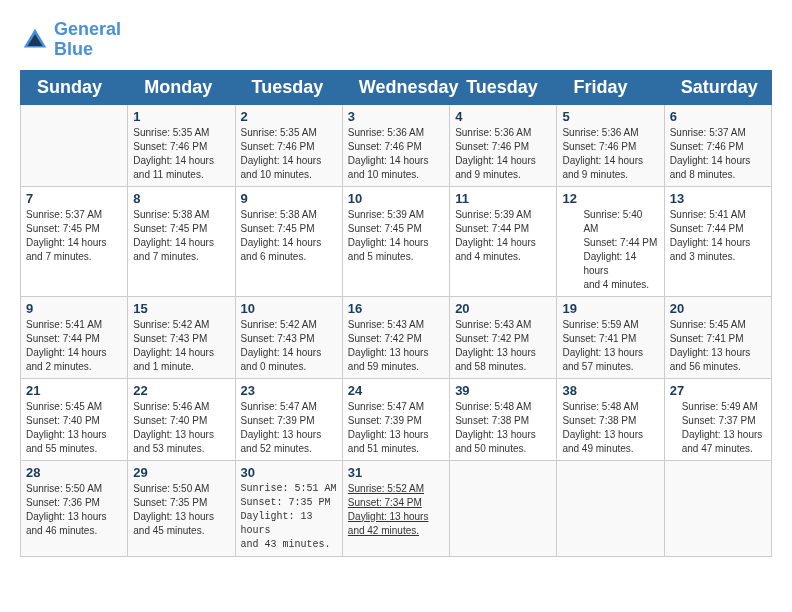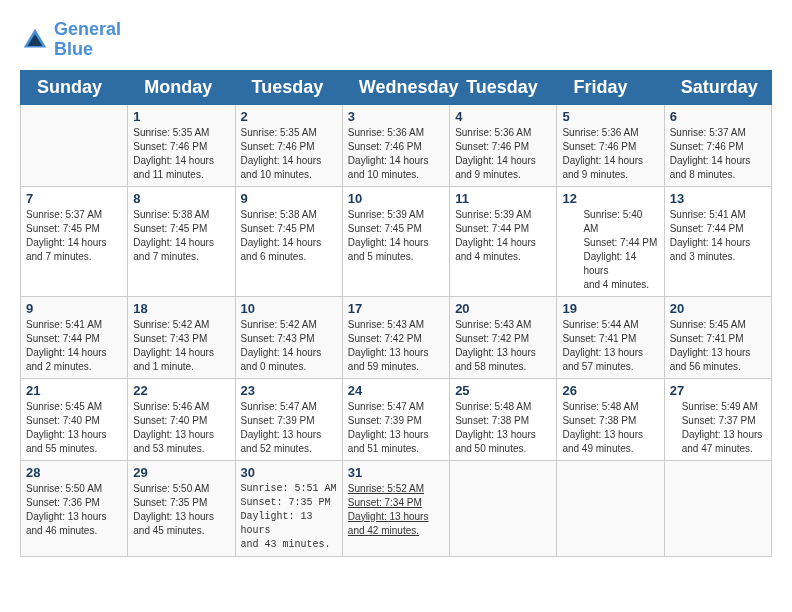--- a/index.html
+++ b/index.html
@@ -216,50 +216,50 @@
       </tr>
       <tr>
         <td>
           <span class="day-num">9</span>
           <div class="cell-info" style="white-space: pre-line;">Sunrise: 5:41 AM
 Sunset: 7:44 PM
 Daylight: 14 hours
 and 2 minutes.</div>
         </td>
         <td>
-          <span class="day-num">18</span>
+          <span class="day-num">15</span>
           <div class="cell-info" style="white-space: pre-line;">Sunrise: 5:42 AM
 Sunset: 7:43 PM
 Daylight: 14 hours
 and 1 minute.</div>
         </td>
         <td>
           <span class="day-num">10</span>
           <div class="cell-info" style="white-space: pre-line;">Sunrise: 5:42 AM
 Sunset: 7:43 PM
 Daylight: 14 hours
 and 0 minutes.</div>
         </td>
         <td>
-          <span class="day-num">17</span>
+          <span class="day-num">16</span>
           <div class="cell-info" style="white-space: pre-line;">Sunrise: 5:43 AM
 Sunset: 7:42 PM
 Daylight: 13 hours
 and 59 minutes.</div>
         </td>
         <td>
           <span class="day-num">20</span>
           <div class="cell-info" style="white-space: pre-line;">Sunrise: 5:43 AM
 Sunset: 7:42 PM
 Daylight: 13 hours
 and 58 minutes.</div>
         </td>
         <td>
           <span class="day-num">19</span>
-          <div class="cell-info" style="white-space: pre-line;">Sunrise: 5:44 AM
+          <div class="cell-info" style="white-space: pre-line;">Sunrise: 5:59 AM
 Sunset: 7:41 PM
 Daylight: 13 hours
 and 57 minutes.</div>
         </td>
         <td>
           <span class="day-num">20</span>
           <div class="cell-info" style="white-space: pre-line;">Sunrise: 5:45 AM
 Sunset: 7:41 PM
 Daylight: 13 hours
 and 56 minutes.</div>
@@ -288,28 +288,28 @@
 and 52 minutes.</div>
         </td>
         <td>
           <span class="day-num">24</span>
           <div class="cell-info" style="white-space: pre-line;">Sunrise: 5:47 AM
 Sunset: 7:39 PM
 Daylight: 13 hours
 and 51 minutes.</div>
         </td>
         <td>
-          <span class="day-num">25</span>
+          <span class="day-num">39</span>
           <div class="cell-info" style="white-space: pre-line;">Sunrise: 5:48 AM
 Sunset: 7:38 PM
 Daylight: 13 hours
 and 50 minutes.</div>
         </td>
         <td>
-          <span class="day-num">26</span>
+          <span class="day-num">38</span>
           <div class="cell-info" style="white-space: pre-line;">Sunrise: 5:48 AM
 Sunset: 7:38 PM
 Daylight: 13 hours
 and 49 minutes.</div>
         </td>
         <td>
           <span class="day-num">27</span>
           <div class="cell-info" style="white-space: pre-line; margin-left: 12px;">Sunrise: 5:49 AM
 Sunset: 7:37 PM
 Daylight: 13 hours

